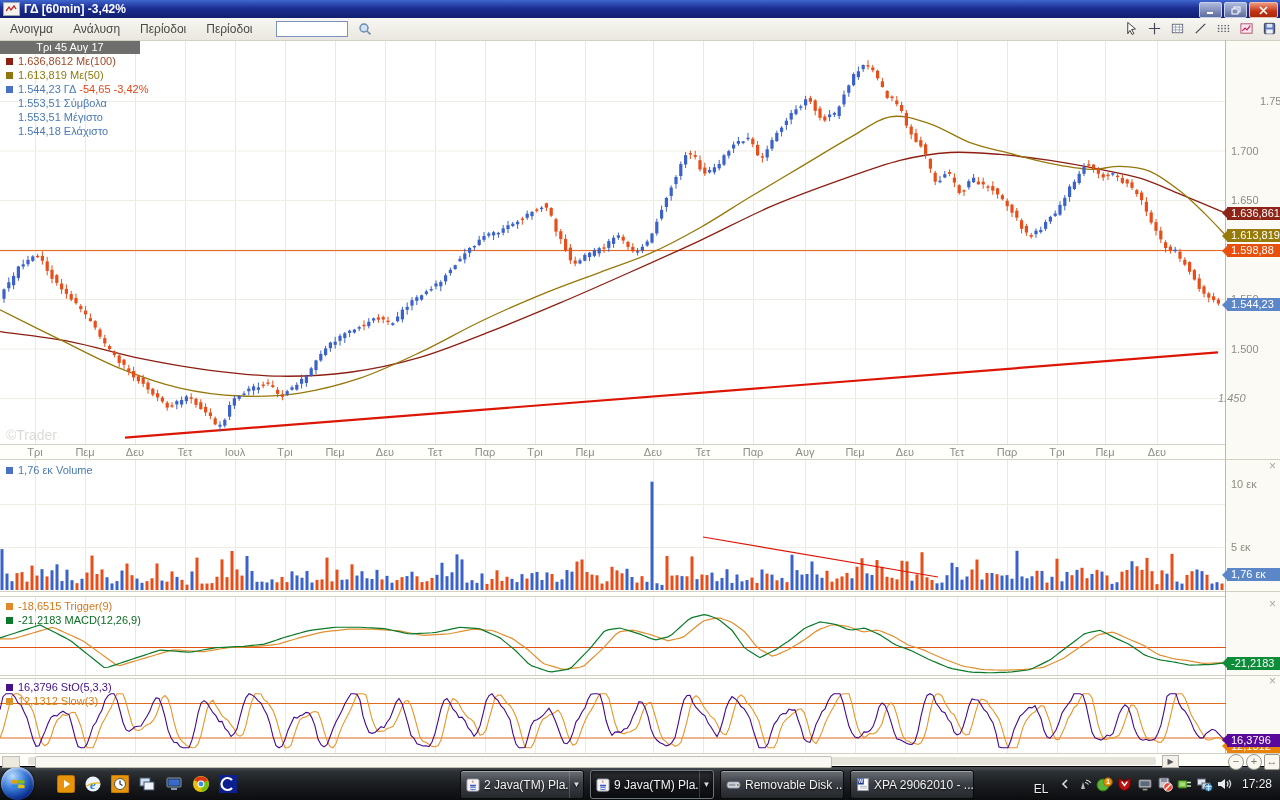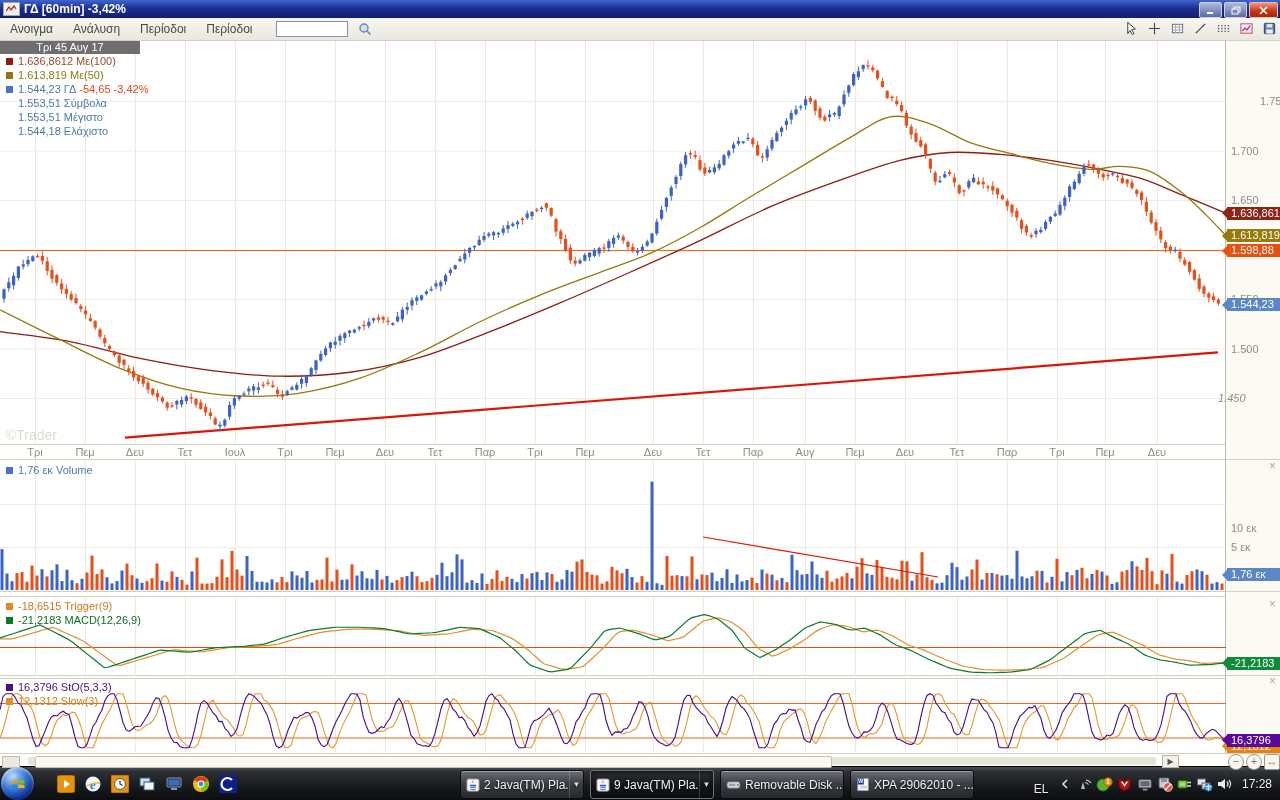--- a/index.html
+++ b/index.html
@@ -1308,21 +1308,21 @@
 <div class="xlab" style="left: 1040px;">Τρι</div>
 <div class="xlab" style="left: 1088px;">Πεμ</div>
 <div class="xlab" style="left: 1140px;">Δευ</div>
 <div class="tick" style="left: 1260px; top: 95px;">1.750</div>
 <div class="tick" style="left: 1231px; top: 144.5px;">1.700</div>
 <div class="tick" style="left: 1231px; top: 194px;">1.650</div>
 <div class="tick" style="left: 1231px; top: 243.5px;">1.600</div>
 <div class="tick" style="left: 1231px; top: 293px;">1.550</div>
 <div class="tick" style="left: 1231px; top: 342.5px;">1.500</div>
 <div class="tick" style="left: 1218px; top: 392px; font-style: italic;">1.450</div>
-<div class="tick" style="left: 1231px; top: 522px;">10 εκ</div>
+<div class="tick" style="left: 1231px; top: 478px;">10 εκ</div>
 <div class="tick" style="left: 1231px; top: 541px;">5 εκ</div>
 <div class="badge" style="top: 206.509px; background: rgb(140, 36, 24); z-index: 5; --bg: rgb(140, 36, 24);">1.636,861<span style="position: absolute; left: -5px; top: 1.5px; border-top: 5px solid transparent; border-bottom: 5px solid transparent; border-image: initial; border-left: none; border-right: 5px solid rgb(140, 36, 24); width: 0px; height: 0px;"></span></div>
 <div class="badge" style="top: 229.318px; background: rgb(150, 122, 10); z-index: 5; --bg: rgb(150, 122, 10);">1.613,819<span style="position: absolute; left: -5px; top: 1.5px; border-top: 5px solid transparent; border-bottom: 5px solid transparent; border-image: initial; border-left: none; border-right: 5px solid rgb(150, 122, 10); width: 0px; height: 0px;"></span></div>
 <div class="badge" style="top: 244.109px; background: rgb(232, 80, 14); z-index: 5; --bg: rgb(232, 80, 14);">1.598,88<span style="position: absolute; left: -5px; top: 1.5px; border-top: 5px solid transparent; border-bottom: 5px solid transparent; border-image: initial; border-left: none; border-right: 5px solid rgb(232, 80, 14); width: 0px; height: 0px;"></span></div>
 <div class="badge" style="top: 298.212px; background: rgb(91, 135, 200); z-index: 5; --bg: rgb(91, 135, 200);">1.544,23<span style="position: absolute; left: -5px; top: 1.5px; border-top: 5px solid transparent; border-bottom: 5px solid transparent; border-image: initial; border-left: none; border-right: 5px solid rgb(91, 135, 200); width: 0px; height: 0px;"></span></div>
 <div class="badge" style="top: 568.364px; background: rgb(91, 135, 200); z-index: 5; --bg: rgb(91, 135, 200);">1,76 εκ<span style="position: absolute; left: -5px; top: 1.5px; border-top: 5px solid transparent; border-bottom: 5px solid transparent; border-image: initial; border-left: none; border-right: 5px solid rgb(91, 135, 200); width: 0px; height: 0px;"></span></div>
 <div class="badge" style="top: 656.626px; background: rgb(14, 140, 58); z-index: 5; --bg: rgb(14, 140, 58);">-21,2183<span style="position: absolute; left: -5px; top: 1.5px; border-top: 5px solid transparent; border-bottom: 5px solid transparent; border-image: initial; border-left: none; border-right: 5px solid rgb(14, 140, 58); width: 0px; height: 0px;"></span></div>
 <div class="badge" style="top: 739.582px; background: rgb(232, 130, 10); z-index: 4; --bg: rgb(232, 130, 10);">12,1312<span style="position: absolute; left: -5px; top: 1.5px; border-top: 5px solid transparent; border-bottom: 5px solid transparent; border-image: initial; border-left: none; border-right: 5px solid rgb(232, 130, 10); width: 0px; height: 0px;"></span></div>
 <div class="badge" style="top: 733.582px; background: rgb(90, 10, 154); z-index: 6; --bg: rgb(90, 10, 154);">16,3796<span style="position: absolute; left: -5px; top: 1.5px; border-top: 5px solid transparent; border-bottom: 5px solid transparent; border-image: initial; border-left: none; border-right: 5px solid rgb(90, 10, 154); width: 0px; height: 0px;"></span></div>
 

